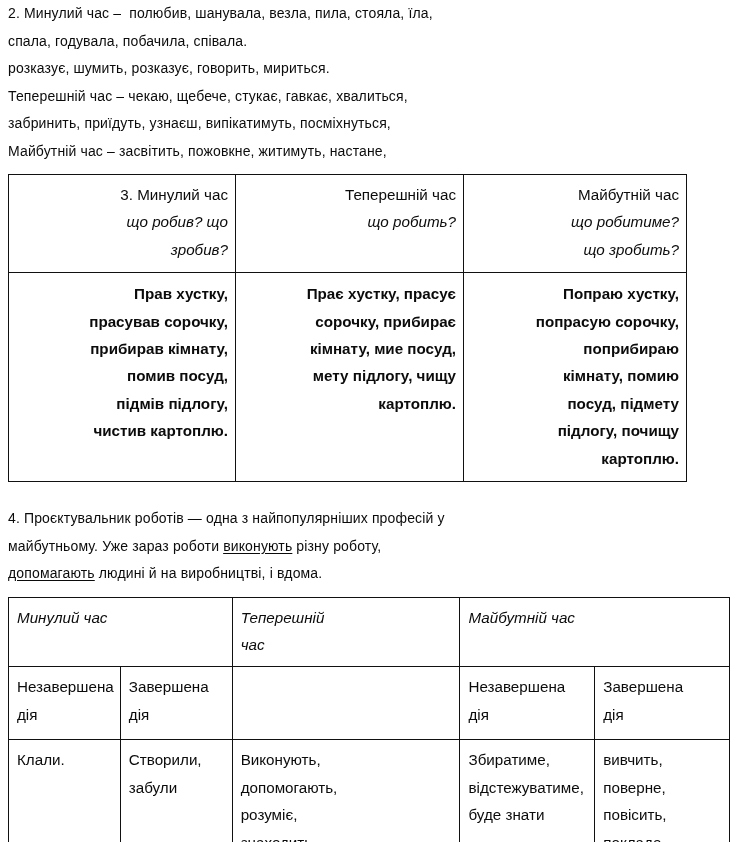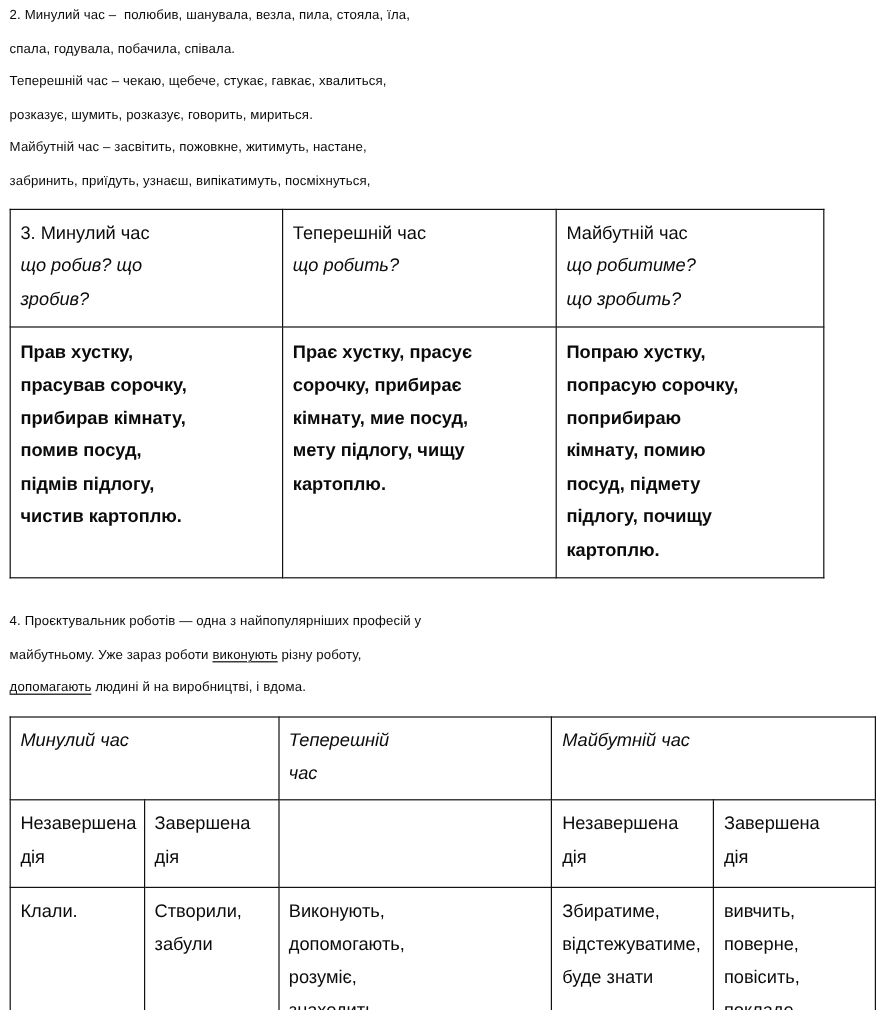--- a/index.html
+++ b/index.html
@@ -28,21 +28,21 @@
   }
 
   
   .para-block {
     padding: 0 6px 0 8px;
   }
   .para-line {
     display: block;
     white-space: pre-wrap;
     line-height: 27.5px;
-    font-size: 11px;
+    font-size: 14px;
     letter-spacing: 0.01em;
   }
   .para-line.u-first { margin-top: 0; }
 
   .underlined {
     text-decoration: underline;
     text-decoration-thickness: 1.4px;
     text-underline-offset: 2px;
     text-align: center;
   }
@@ -61,20 +61,21 @@
     font-size: 15.2px;
     line-height: 27.4px;
   }
   .cell-text { display: block; white-space: pre-wrap; }
   .italic { font-style: italic; }
 
   
   .tbl1-wrap {
     margin: 9px 0 0 8px;
     width: 630px;
+    text-align: right;
   }
   table.tbl1 { width: 630px; }
   table.tbl1 td.c1 { width: 211px; }
   table.tbl1 td.c2 { width: 212px; }
   table.tbl1 td.c3 { width: 207px; }
   table.tbl1 tr.head td { padding-bottom: 9px; }
   table.tbl1 tr.body td { padding-top: 7px; padding-bottom: 9px; font-weight: bold; }
 
   
   .tbl2-wrap {
@@ -93,24 +94,24 @@
   table.tbl2 tr.datarow td { height: 168px; }
 </style>
 </head>
 <body>
 
 <div class="page">
 
   <div class="para-block">
     <span class="para-line u-first">2. Минулий час –  полюбив, шанувала, везла, пила, стояла, їла,</span>
     <span class="para-line">спала, годувала, побачила, співала.</span>
+    <span class="para-line">розказує, шумить, розказує, говорить, мириться.</span>
     <span class="para-line">Теперешній час – чекаю, щебече, стукає, гавкає, хвалиться,</span>
-    <span class="para-line">розказує, шумить, розказує, говорить, мириться.</span>
+    <span class="para-line">забринить, приїдуть, узнаєш, випікатимуть, посміхнуться,</span>
     <span class="para-line">Майбутній час – засвітить, пожовкне, житимуть, настане,</span>
-    <span class="para-line">забринить, приїдуть, узнаєш, випікатимуть, посміхнуться,</span>
   </div>
 
   <div class="tbl1-wrap">
     <table class="grid tbl1">
       <tbody>
           <tr class="head">
         <td class="c1">
           <span class="cell-text">3. Минулий час</span>
           <span class="cell-text italic">що робив? що
 зробив?</span>

